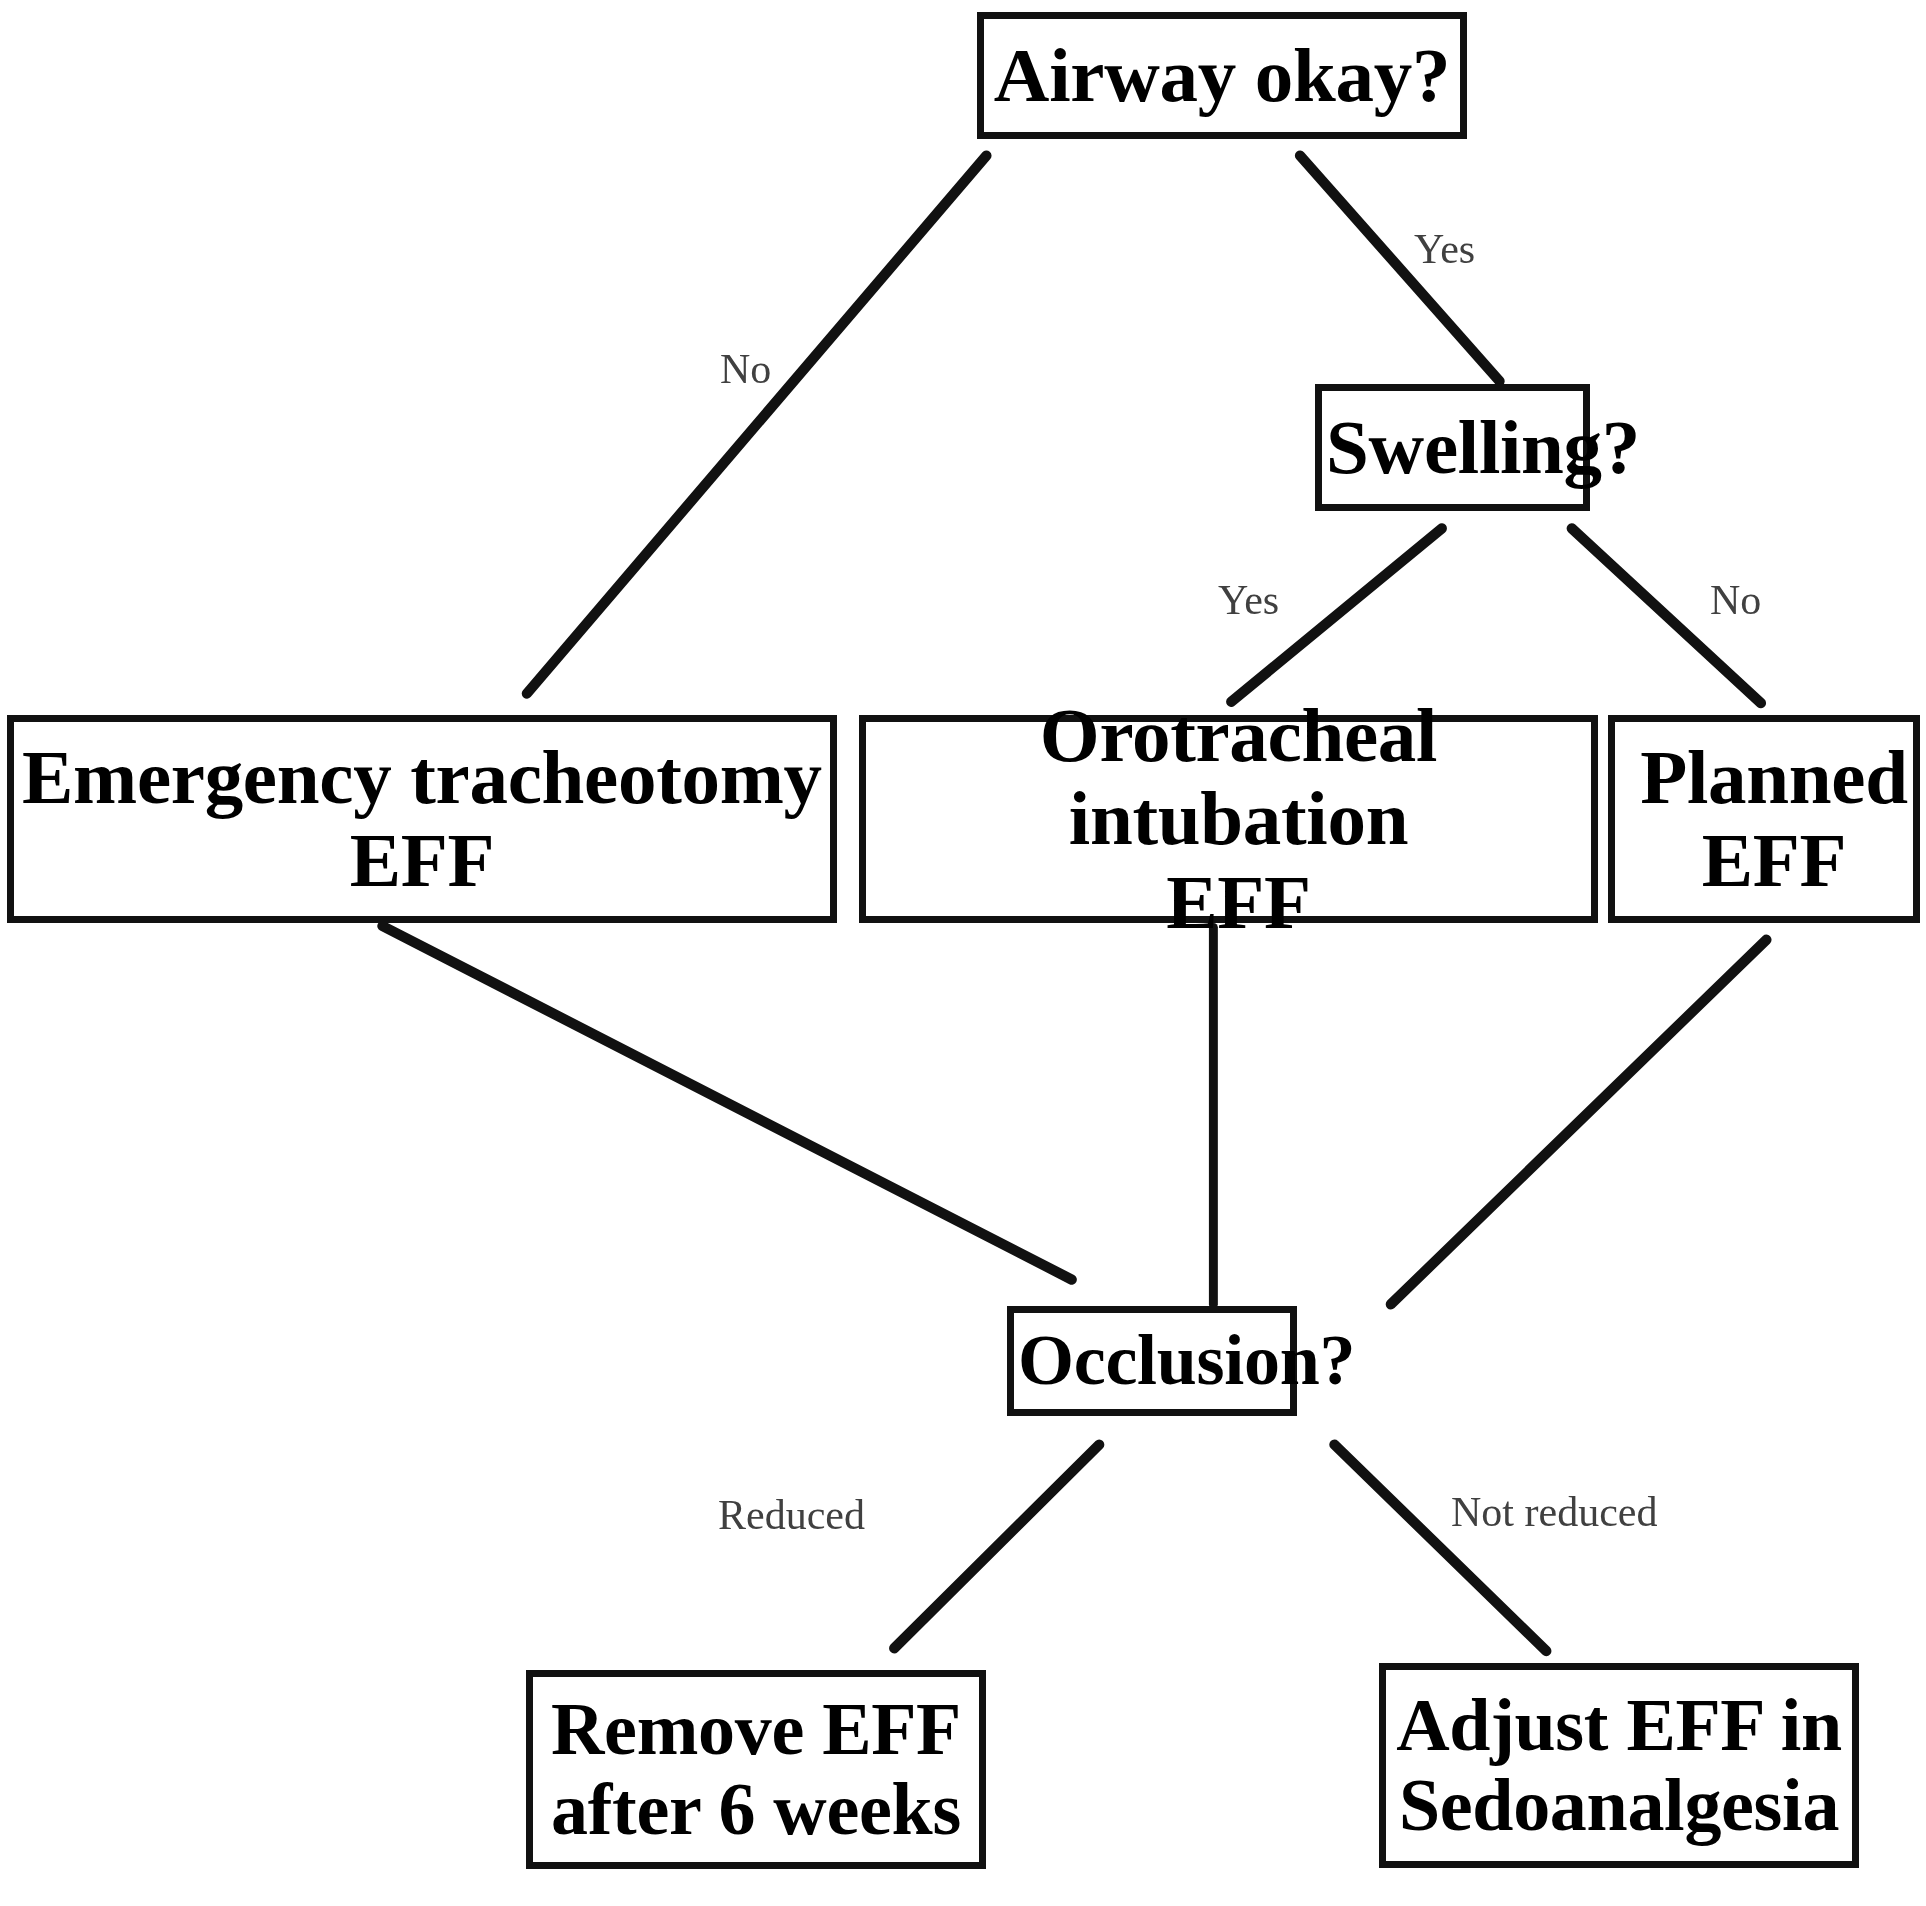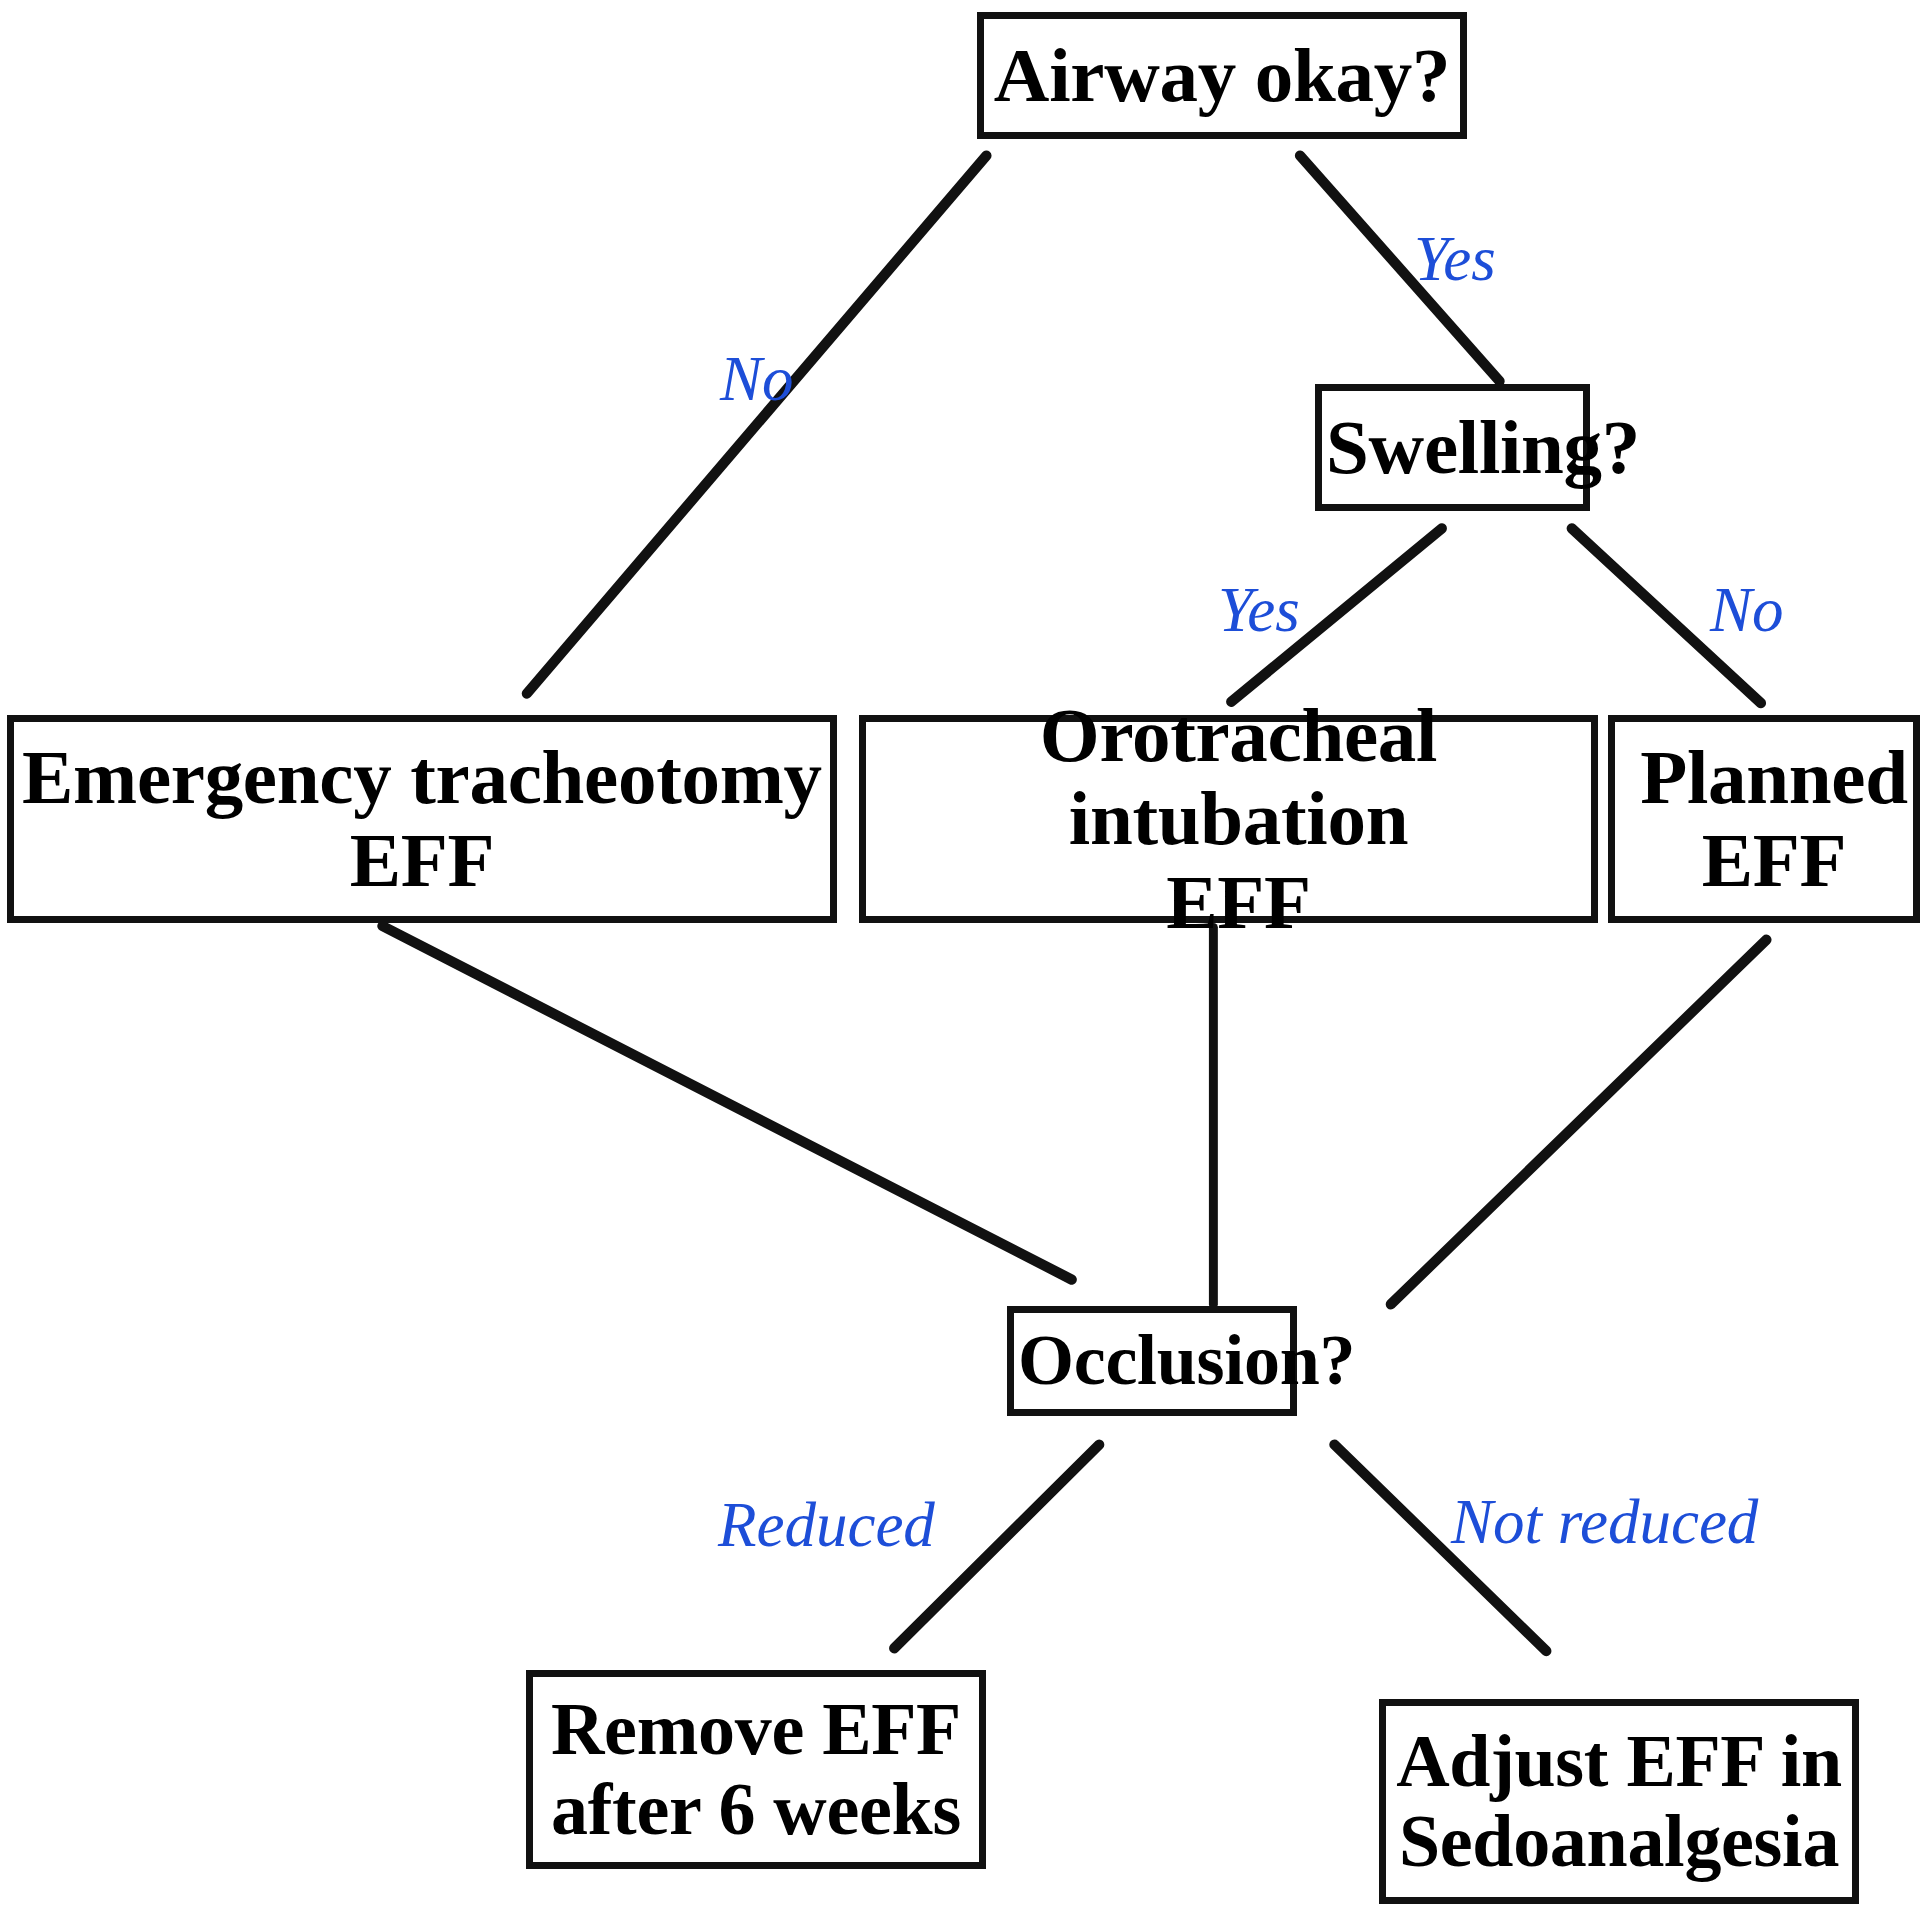--- a/index.html
+++ b/index.html
@@ -49,30 +49,29 @@
     box-sizing: border-box;
   }
   
   #node-airway      { left: 977px; top:   12.4px; width:  490px; height: 127px; font-size: 77px; }
   #node-swelling    { left: 1315px; top:  384px; width:  275px; height: 127px; font-size: 77px; }
   #node-emergency   { left:   6.9px; top: 715px; width: 830px; height: 208px; font-size: 77px; }
   #node-orotracheal { left: 859px; top: 715px; width: 739px; height: 208px; font-size: 77px; padding-left: 20px; }
   #node-planned     { left: 1608px; top: 715px; width:  312px; height: 208px; font-size: 77px; padding-left: 20px; }
   #node-occlusion   { left: 1007px; top: 1306px; width:  290px; height: 110px; font-size: 72px; align-items: center; }
   #node-remove      { left:  526px; top: 1670px; width:  460px; height: 199px; font-size: 74px; }
-  #node-adjust      { left: 1379px; top: 1663px; width:  480px; height: 205px; font-size: 74px; margin-top: 36px; }
+  #node-adjust      { left: 1379px; top: 1663px; width:  480px; height: 205px; font-size: 74px; }
 
   .edge-label {
     position: absolute;
     font-weight: normal;
-    font-size: 63px;
+    font-size: 42px;
     line-height: 1;
-    color: #1d4ed8;
+    color: #404040;
     white-space: nowrap;
-    font-style: italic;
   }
   #label-airway-no       { left: 720px; top:  348px; }
   #label-airway-yes      { left: 1414px; top:  228px; }
   #label-swelling-yes    { left: 1218px; top:  579px; }
   #label-swelling-no     { left: 1710px; top:  579px; }
   #label-occlusion-red   { left: 718px; top: 1494px; }
   #label-occlusion-notred{ left: 1451px; top: 1491px; }
 </style>
 </head>
 <body>

